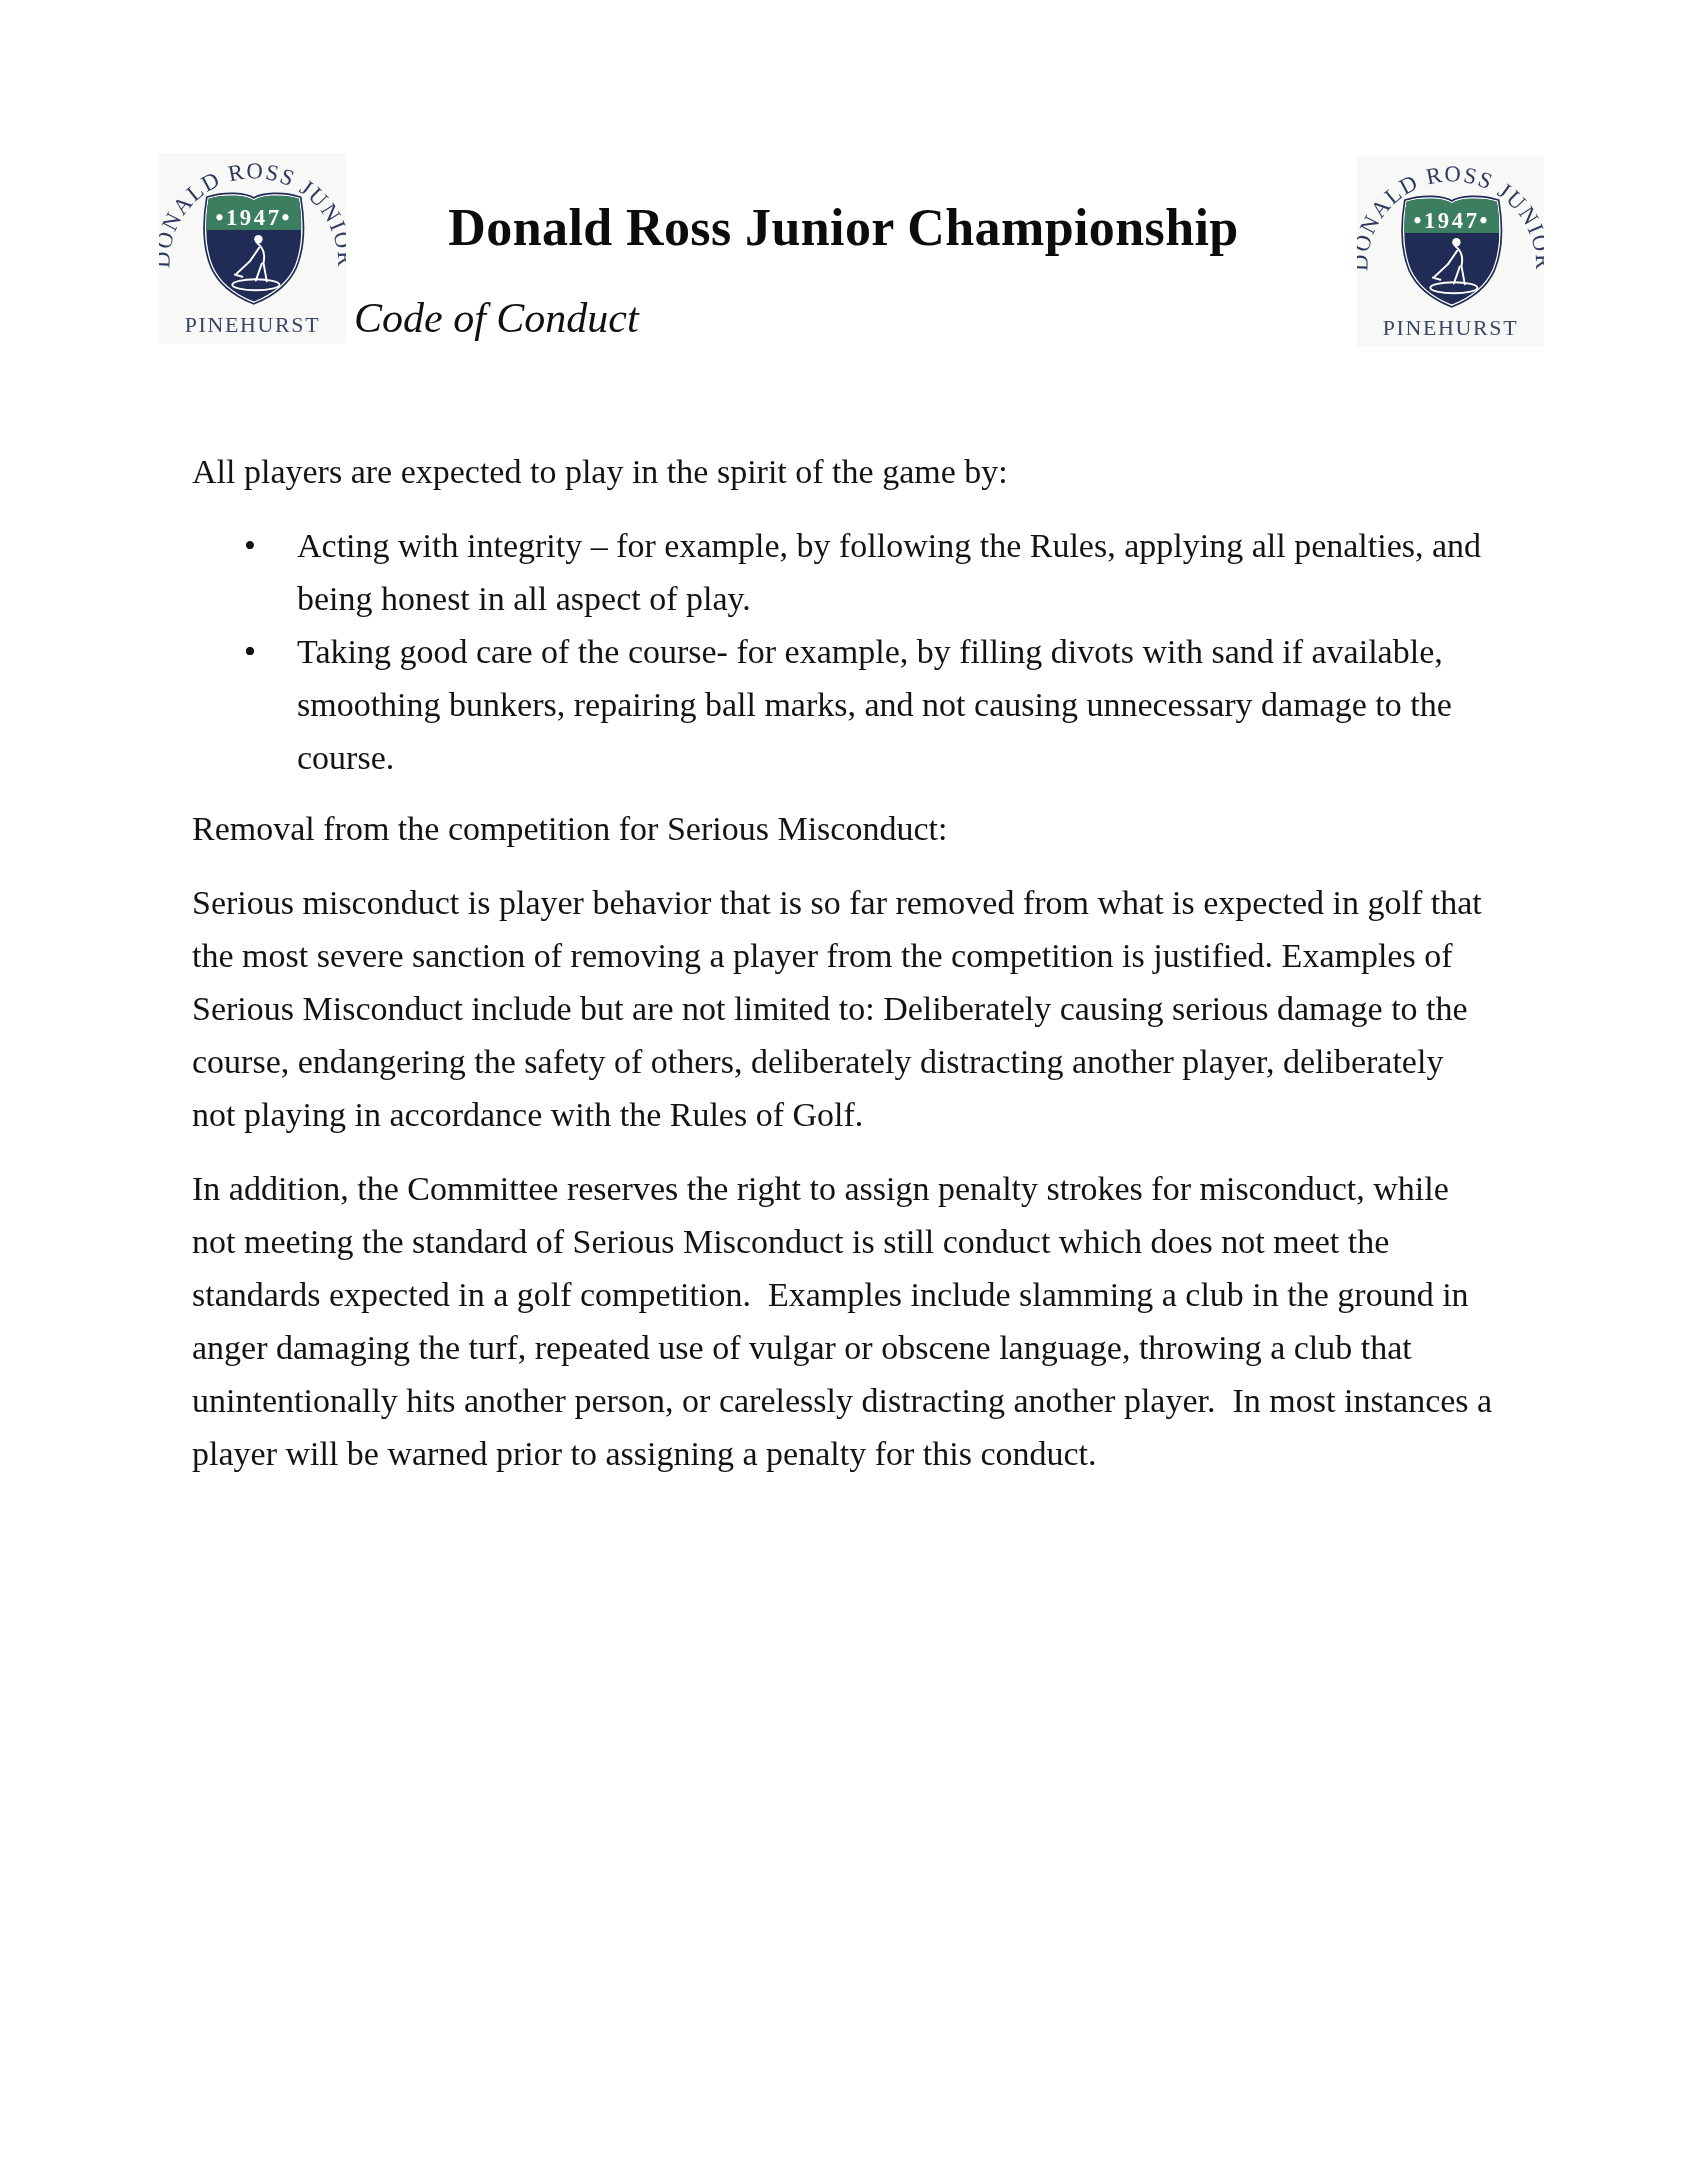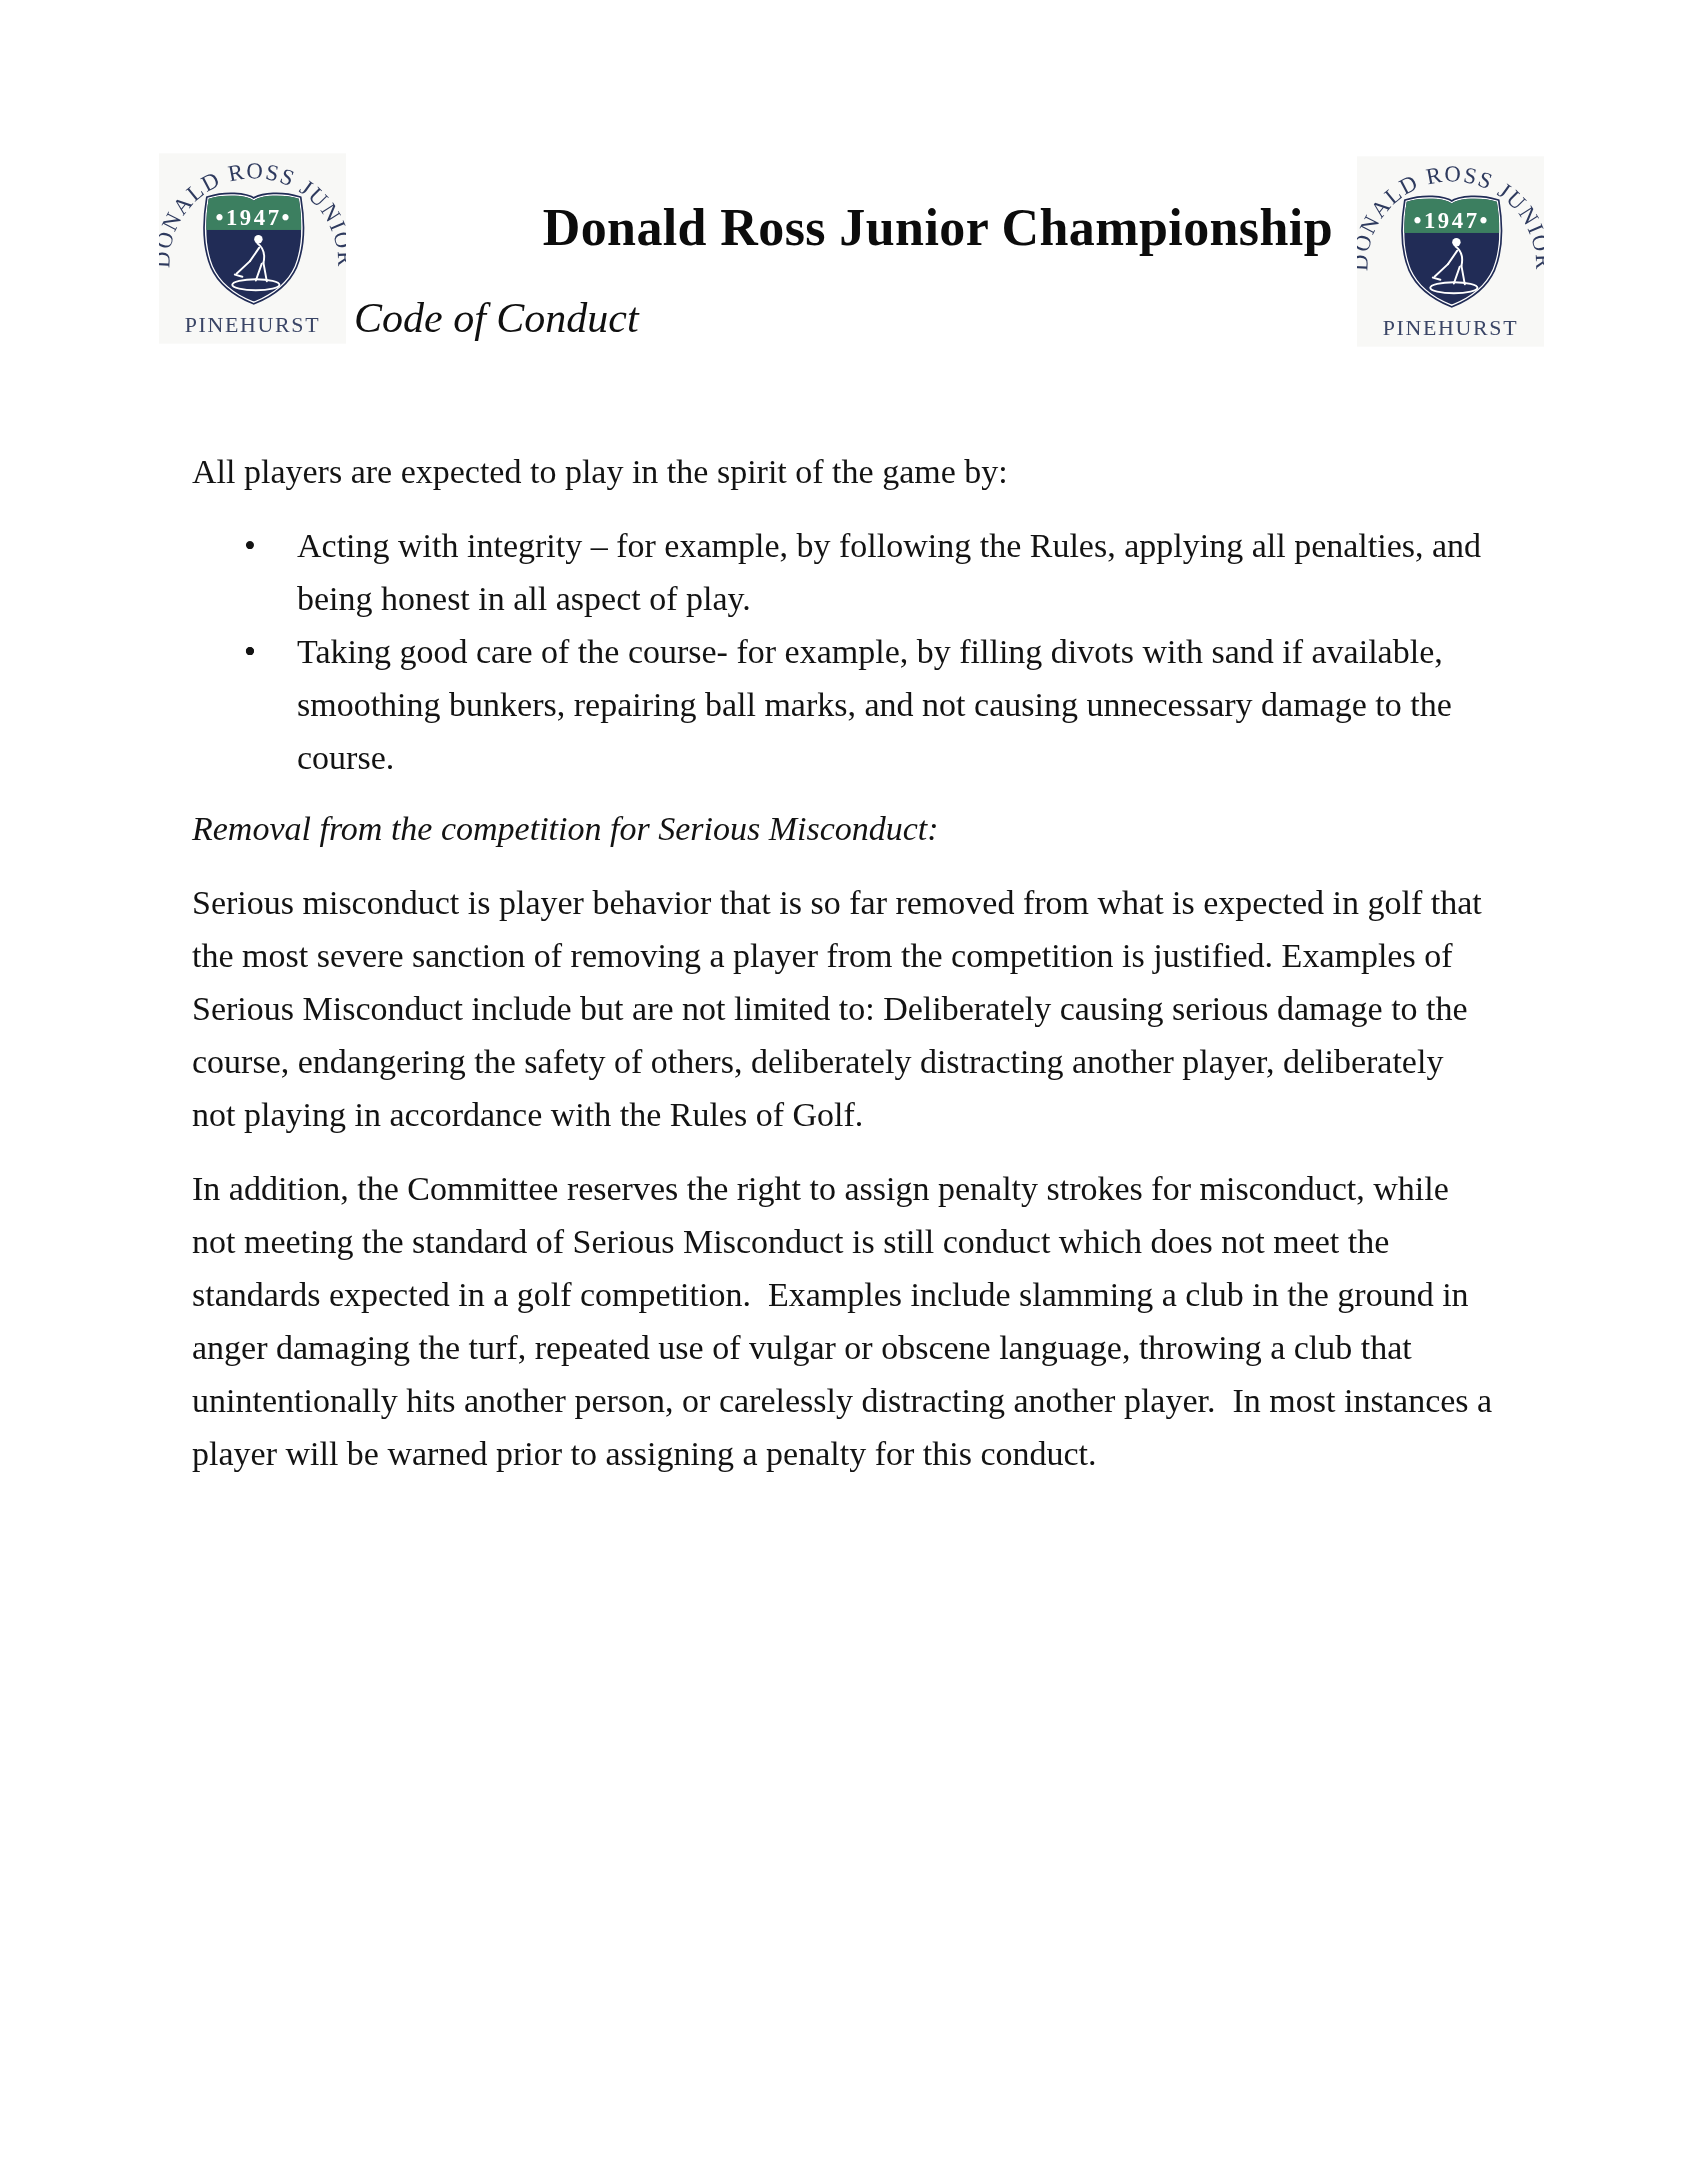--- a/index.html
+++ b/index.html
@@ -30,35 +30,35 @@
   }
   .golfer{stroke:#ffffff;stroke-width:2.3;fill:none;stroke-linecap:round;}
   .golfer-head{fill:#ffffff;stroke:none;}
   .logo-bottom{
     font-family:"Liberation Serif",serif;
     font-size:26px;letter-spacing:2px;fill:#3a4566;
     text-anchor:middle;
   }
   .doc-title{
     position:absolute;left:354px;right:354px;top:191px;
-    text-align:right;font-size:52px;font-weight:bold;
+    text-align:center;font-size:52px;font-weight:bold;
     line-height:73px;color:#0c0c0c;letter-spacing:0.4px;
   }
   .doc-subtitle{
     position:absolute;left:354px;right:354px;top:289px;
     font-size:42px;font-style:italic;
     line-height:59px;color:#101010;
   }
   
   .content{
     position:absolute;left:192px;top:445px;width:1303px;
     font-size:34px;line-height:53px;
   }
   .content p{margin:0 0 21px 0;white-space:pre-wrap;}
-  .content p.section-heading{margin-bottom:21px;font-style:italic;}
+  .content p.section-heading{margin-bottom:21px;}
   ul.bullet-list{list-style:none;margin:0 0 17.7px 0;padding:0;}
   ul.bullet-list li{position:relative;padding-left:105px;margin:0;}
   .bullet-glyph{position:absolute;left:52px;top:0;}
 </style>
 </head>
 <body>
 
 <div class="page">
 
   <svg class="logo logo-left" viewBox="0 0 222 226">

